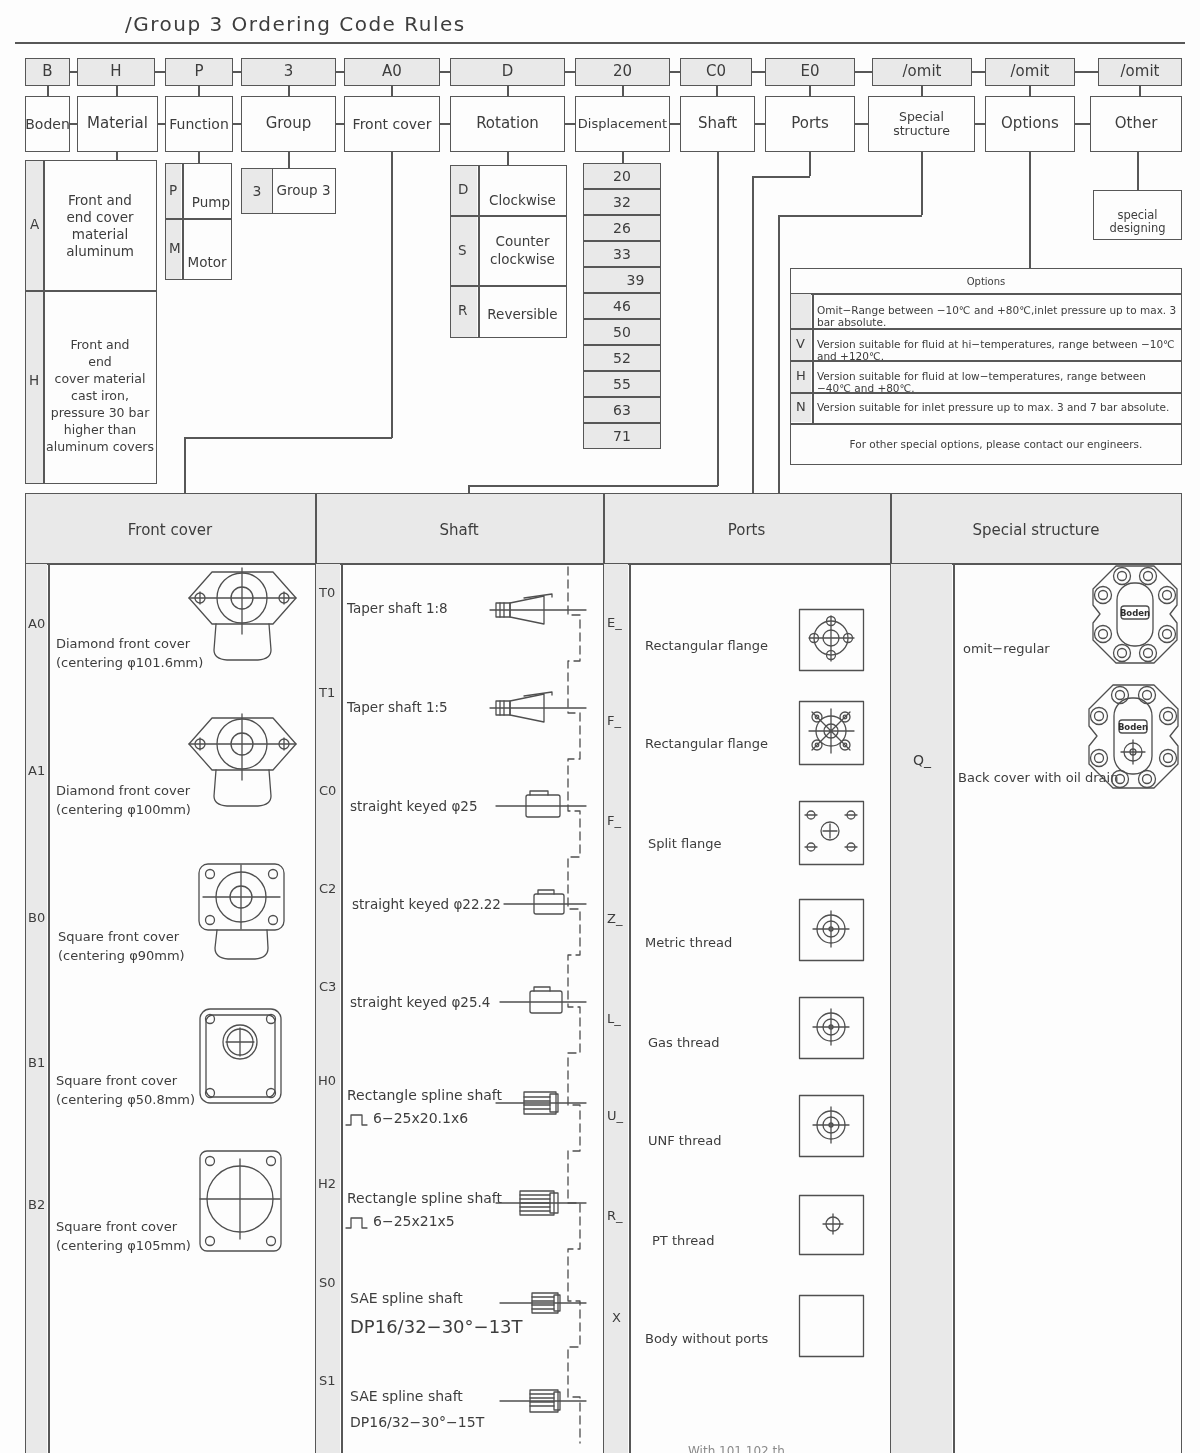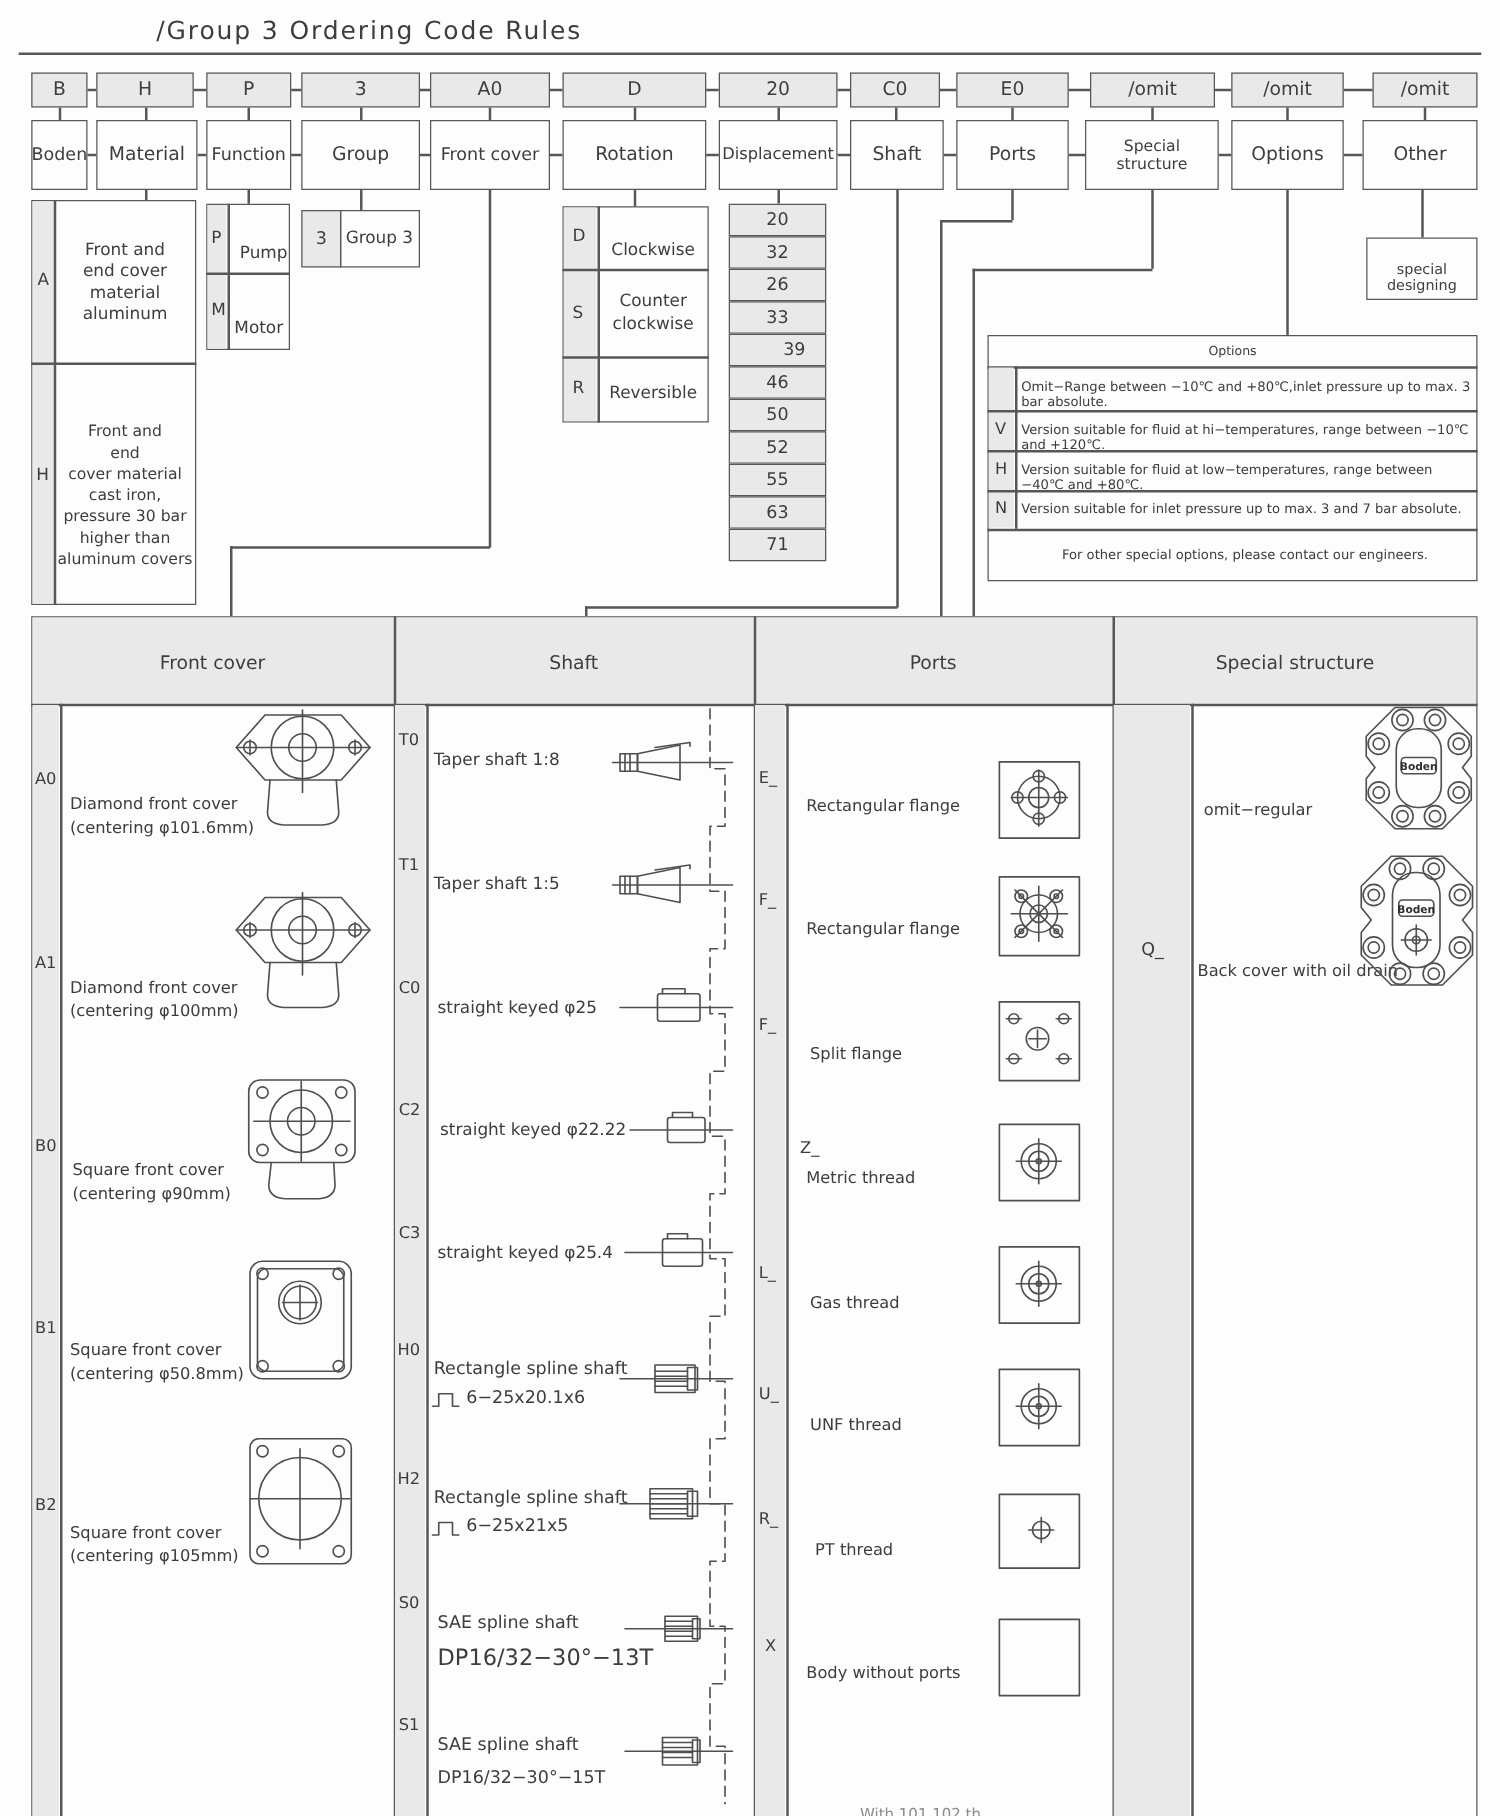--- a/index.html
+++ b/index.html
@@ -434,21 +434,21 @@
   <svg style="left:550px;top:563px;" width="40" height="890" viewBox="0 0 40 890">
     <path class="thin" stroke-dasharray="8,5" d="M18,4 v48 h12 v46 h-12 v52 h12 v46 h-12 v52 h12 v46 h-12 v52 h12 v46 h-12 v52 h12 v46 h-12 v52 h12 v46 h-12 v52 h12 v46 h-12 v52 h12 v46 h-12 v50 h12 v46"></path>
   </svg>
 
   <div class="c" style="left:607px;top:615px;font-size:13px;">E_</div>
   <div class="t" style="left:645px;top:638px;font-size:13px;">Rectangular flange</div>
   <div class="c" style="left:607px;top:713px;font-size:13px;">F_</div>
   <div class="t" style="left:645px;top:736px;font-size:13px;">Rectangular flange</div>
   <div class="c" style="left:607px;top:813px;font-size:13px;">F_</div>
   <div class="t" style="left:648px;top:836px;font-size:13px;">Split flange</div>
-  <div class="c" style="left:640px;top:911px;font-size:13px;">Z_</div>
+  <div class="c" style="left:607px;top:911px;font-size:13px;">Z_</div>
   <div class="t" style="left:645px;top:935px;font-size:13px;">Metric thread</div>
   <div class="c" style="left:607px;top:1011px;font-size:13px;">L_</div>
   <div class="t" style="left:648px;top:1035px;font-size:13px;">Gas thread</div>
   <div class="c" style="left:607px;top:1108px;font-size:13px;">U_</div>
   <div class="t" style="left:648px;top:1133px;font-size:13px;">UNF thread</div>
   <div class="c" style="left:607px;top:1208px;font-size:13px;">R_</div>
   <div class="t" style="left:652px;top:1233px;font-size:13px;">PT thread</div>
   <div class="c" style="left:612px;top:1310px;font-size:13px;">X</div>
   <div class="t" style="left:645px;top:1331px;font-size:13px;">Body without ports</div>
 

